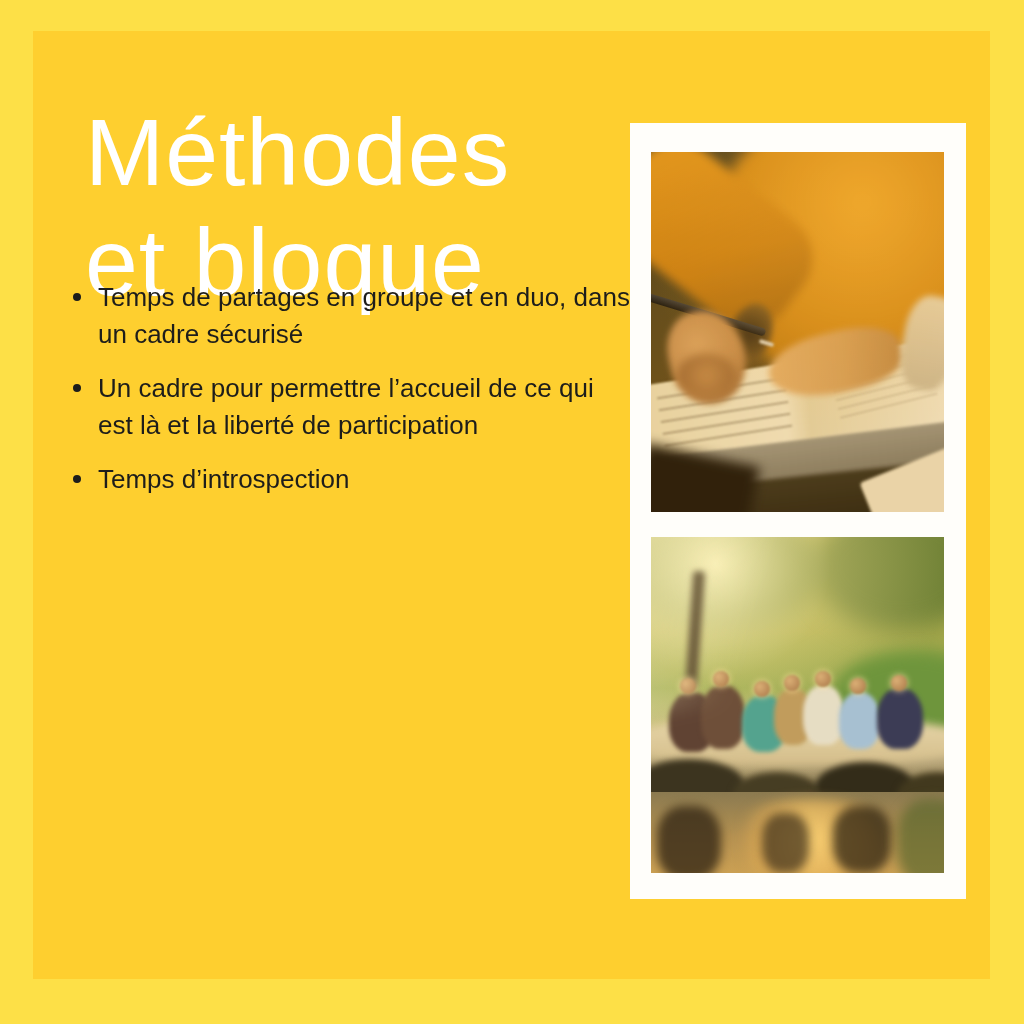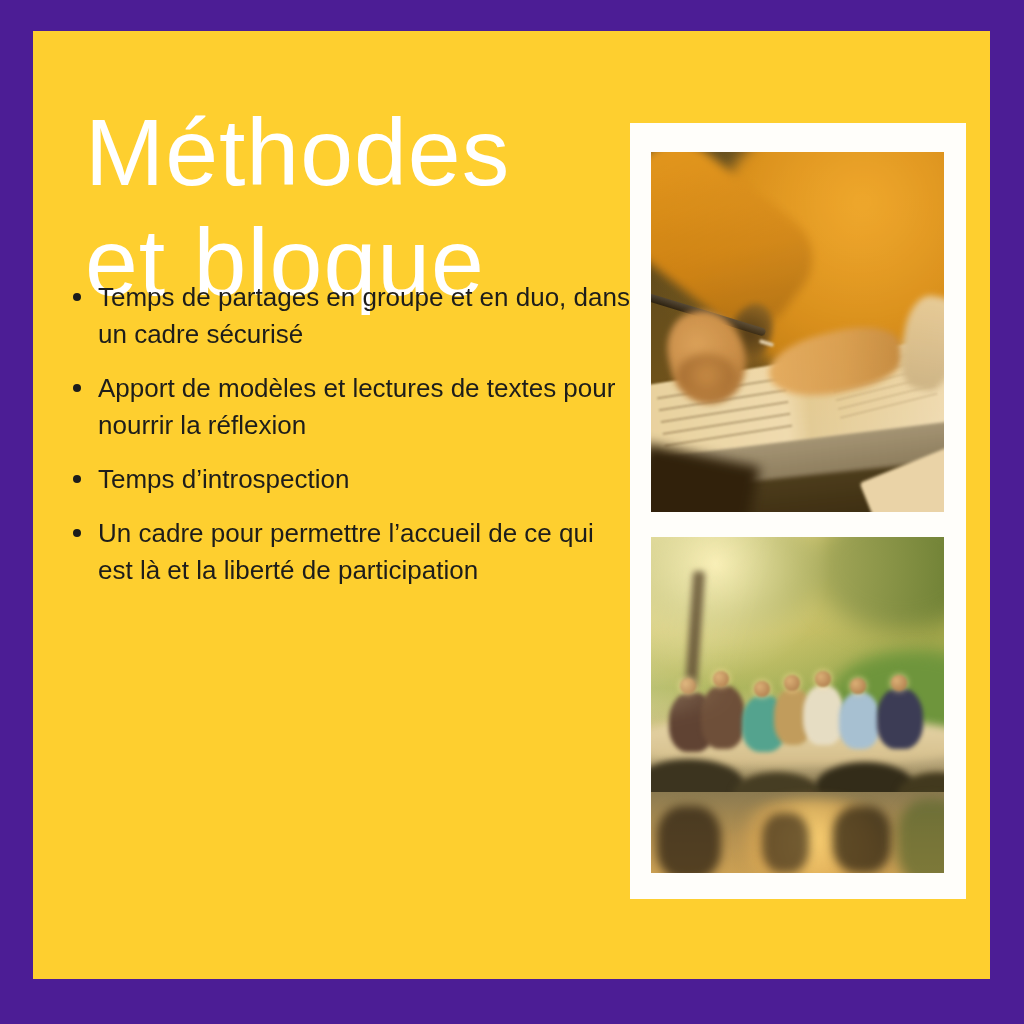--- a/index.html
+++ b/index.html
@@ -3,21 +3,21 @@
 <meta charset="utf-8">
 <style>
   html,body{margin:0;padding:0;}
   body{
     width:1024px;height:1024px;
     background:#fffef8;
     font-family:"Liberation Sans", sans-serif;
     position:relative;
     overflow:hidden;
   }
-  .canvas{position:absolute;inset:0;background:#4c1d95;}
+  .canvas{position:absolute;inset:0;background:#fde047;}
   .card{
     position:absolute;left:33px;top:31px;width:957px;height:948px;
     background:#fecf2f;
   }
   
   .title{
     position:absolute;left:52px;top:2px;
     color:#ffffff;
     font-size:95px;line-height:110px;font-weight:400;
     letter-spacing:1px;
@@ -135,23 +135,22 @@
 <div class="canvas">
   <div class="card">
 
     <h1 class="title">
       <span>Méthodes</span>
       <span>et bloque</span>
     </h1>
 
     <ul class="bullets">
       <li><span>Temps de partages en groupe et en duo, dans un cadre sécurisé</span></li>
-      <li><span>Apport de modèles et lectures de textes pour nourrir la réflexion</span></li>
+      <li><span>Un cadre pour permettre l’accueil de ce qui est là et la liberté de participation</span></li>
       <li><span>Temps d’introspection</span></li>
-      <li><span>Un cadre pour permettre l’accueil de ce qui est là et la liberté de participation</span></li>
     </ul>
 
     <div class="panel">
 
       <div class="photo photo-1">
         <div class="art">
           <div class="sh p1-bg"></div>
           <div class="sh p1-jacket"></div>
           <div class="sh p1-arm"></div>
           <div class="sh p1-book-open"></div>

